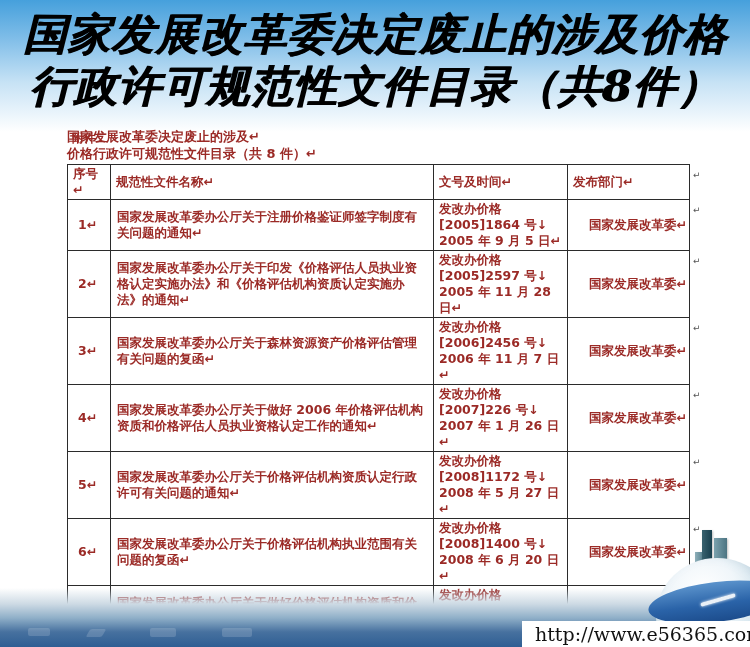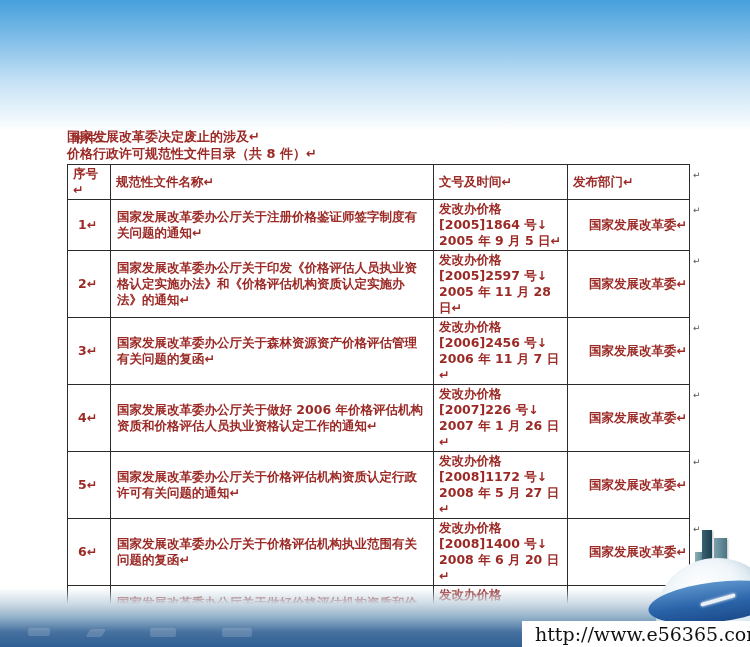--- a/index.html
+++ b/index.html
@@ -72,20 +72,24 @@
   
   .url-box{position:absolute;left:522px;top:621px;width:228px;height:26px;background:#ffffff;
     font-family:"DejaVu Serif",serif;font-size:19px;line-height:26px;color:var(--url-text);
     padding-left:13px;white-space:nowrap;}
 </style>
 </head>
 <body>
 
 <div class="stage">
 
+  <div class="slide-title">
+    <div>国家发展改革委决定废止的涉及价格</div>
+    <div>行政许可规范性文件目录（共8件）</div>
+  </div>
 
   <div class="attachment-label">附件二</div>
   <div class="doc-heading">
     <div>国家发展改革委决定废止的涉及↵</div>
     <div>价格行政许可规范性文件目录（共 8 件）↵</div>
   </div>
 
   <table class="doc-table">
     <colgroup>
         <col class="c1">

